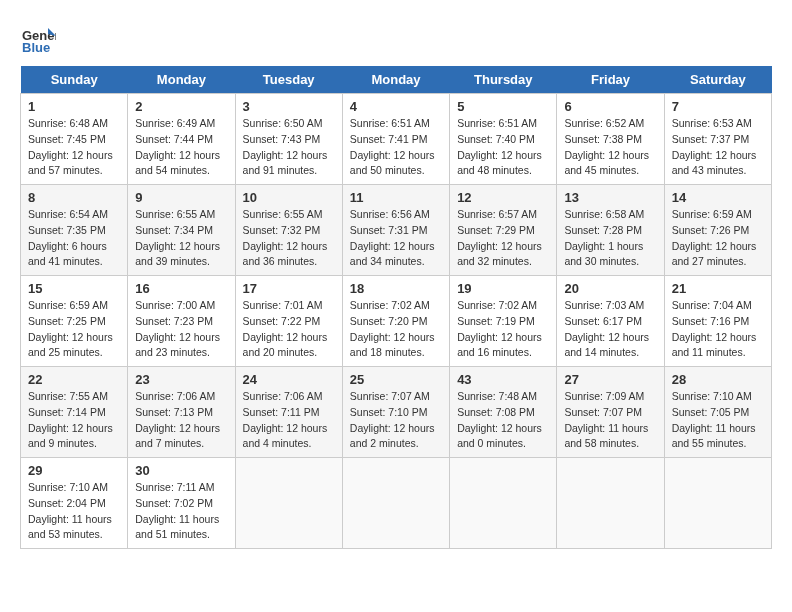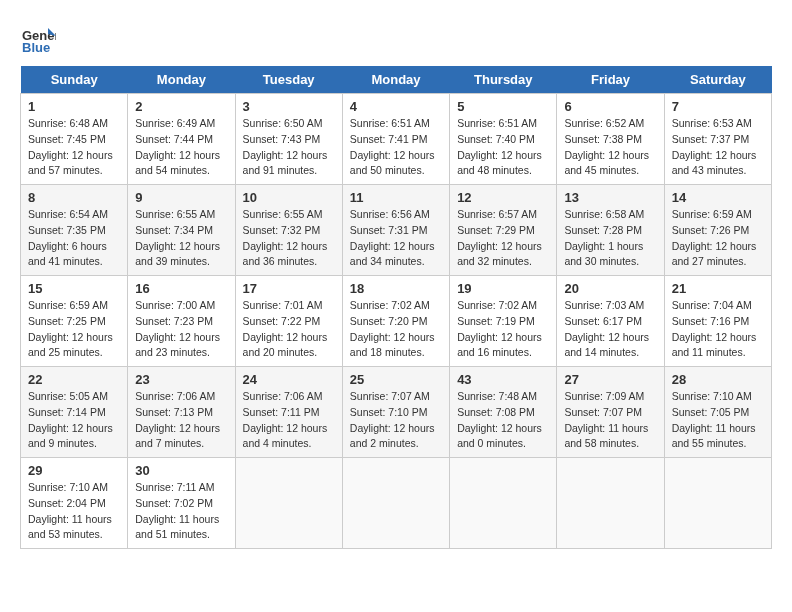--- a/index.html
+++ b/index.html
@@ -200,21 +200,21 @@
 <span class="day-detail">Sunrise: 7:03 AM</span><br>
 <span class="day-detail">Sunset: 6:17 PM</span><br>
 <span class="day-detail">Daylight: 12 hours and 14 minutes.</span></td>
         <td><span class="day-num">21</span>
 <span class="day-detail">Sunrise: 7:04 AM</span><br>
 <span class="day-detail">Sunset: 7:16 PM</span><br>
 <span class="day-detail">Daylight: 12 hours and 11 minutes.</span></td>
       </tr>
       <tr>
         <td><span class="day-num">22</span>
-<span class="day-detail">Sunrise: 5:05 AM</span><br>
+<span class="day-detail">Sunrise: 7:55 AM</span><br>
 <span class="day-detail">Sunset: 7:14 PM</span><br>
 <span class="day-detail">Daylight: 12 hours and 9 minutes.</span></td>
         <td><span class="day-num">23</span>
 <span class="day-detail">Sunrise: 7:06 AM</span><br>
 <span class="day-detail">Sunset: 7:13 PM</span><br>
 <span class="day-detail">Daylight: 12 hours and 7 minutes.</span></td>
         <td><span class="day-num">24</span>
 <span class="day-detail">Sunrise: 7:06 AM</span><br>
 <span class="day-detail">Sunset: 7:11 PM</span><br>
 <span class="day-detail">Daylight: 12 hours and 4 minutes.</span></td>

